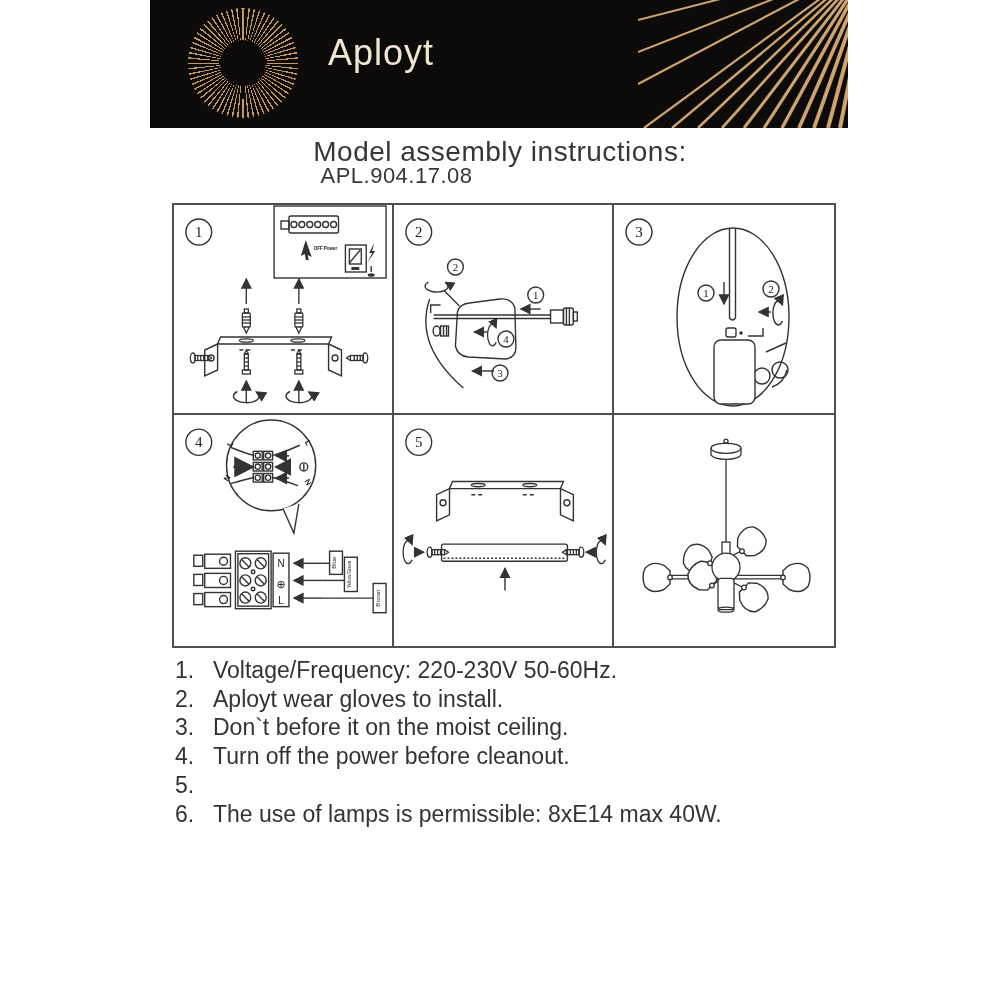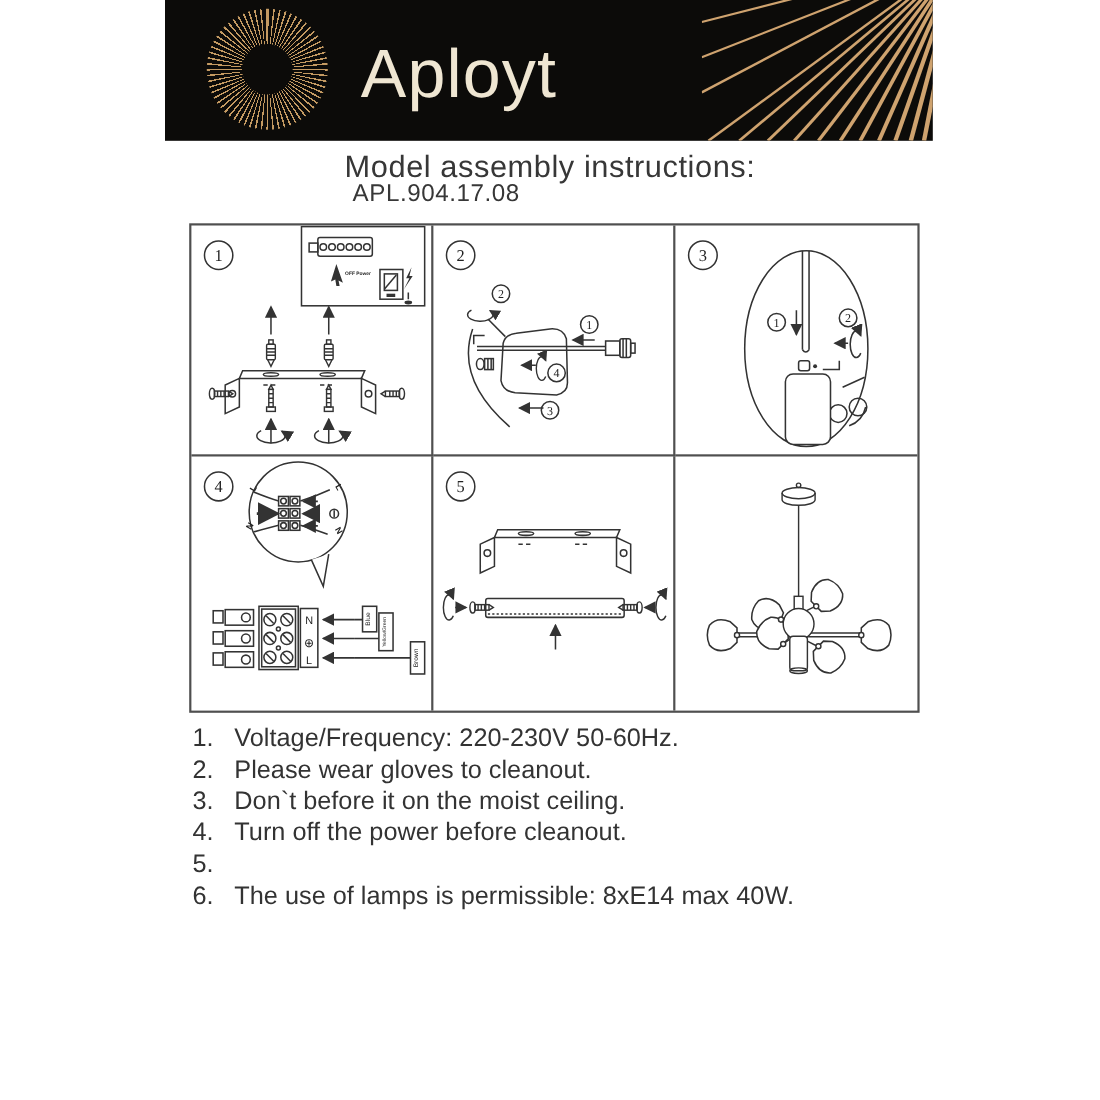--- a/index.html
+++ b/index.html
@@ -4,21 +4,21 @@
 <style>
   html,body{margin:0;padding:0;background:#fff;}
   .page{position:relative;width:1000px;height:1000px;background:#fff;overflow:hidden;
         font-family:"Liberation Sans",sans-serif;}
 
   
   .header{position:absolute;left:150px;top:0;width:698px;height:128px;background:#0c0b09;overflow:hidden;}
   .burst{position:absolute;left:38px;top:8px;width:110px;height:110px;border-radius:50%;
          background:repeating-conic-gradient(#c49a62 0deg 1.6deg, rgba(0,0,0,0) 1.6deg 5.6deg);}
   .burst::after{content:"";position:absolute;inset:32px;border-radius:50%;background:#0c0b09;}
-  .brand{position:absolute;left:178px;top:32px;font-size:62px;letter-spacing:1px;color:#efe6d2;}
+  .brand{position:absolute;left:178px;top:32px;font-size:36px;letter-spacing:1px;color:#efe6d2;}
   .rays{position:absolute;right:0;top:0;width:210px;height:128px;}
 
   
   .title{position:absolute;left:0;top:136px;width:1000px;text-align:center;
          font-size:28px;color:#373737;letter-spacing:0.5px;}
   .model{position:absolute;left:0;top:163px;width:793px;text-align:center;
          font-size:22px;color:#373737;letter-spacing:0.5px;}
 
   
   .grid{position:absolute;left:172px;top:203px;width:664px;height:445px;box-sizing:border-box;
@@ -401,21 +401,21 @@
     </div>
   </div>
 
   <div class="notes">
     <div class="note">
       <span class="nnum">1.</span>
       <span class="ntext">Voltage/Frequency: 220-230V 50-60Hz.</span>
     </div>
     <div class="note">
       <span class="nnum">2.</span>
-      <span class="ntext">Please wear gloves to cleanout.</span>
+      <span class="ntext">Aployt wear gloves to install.</span>
     </div>
     <div class="note">
       <span class="nnum">3.</span>
       <span class="ntext">Don`t before it on the moist ceiling.</span>
     </div>
     <div class="note">
       <span class="nnum">4.</span>
       <span class="ntext">Turn off the power before cleanout.</span>
     </div>
     <div class="note">

